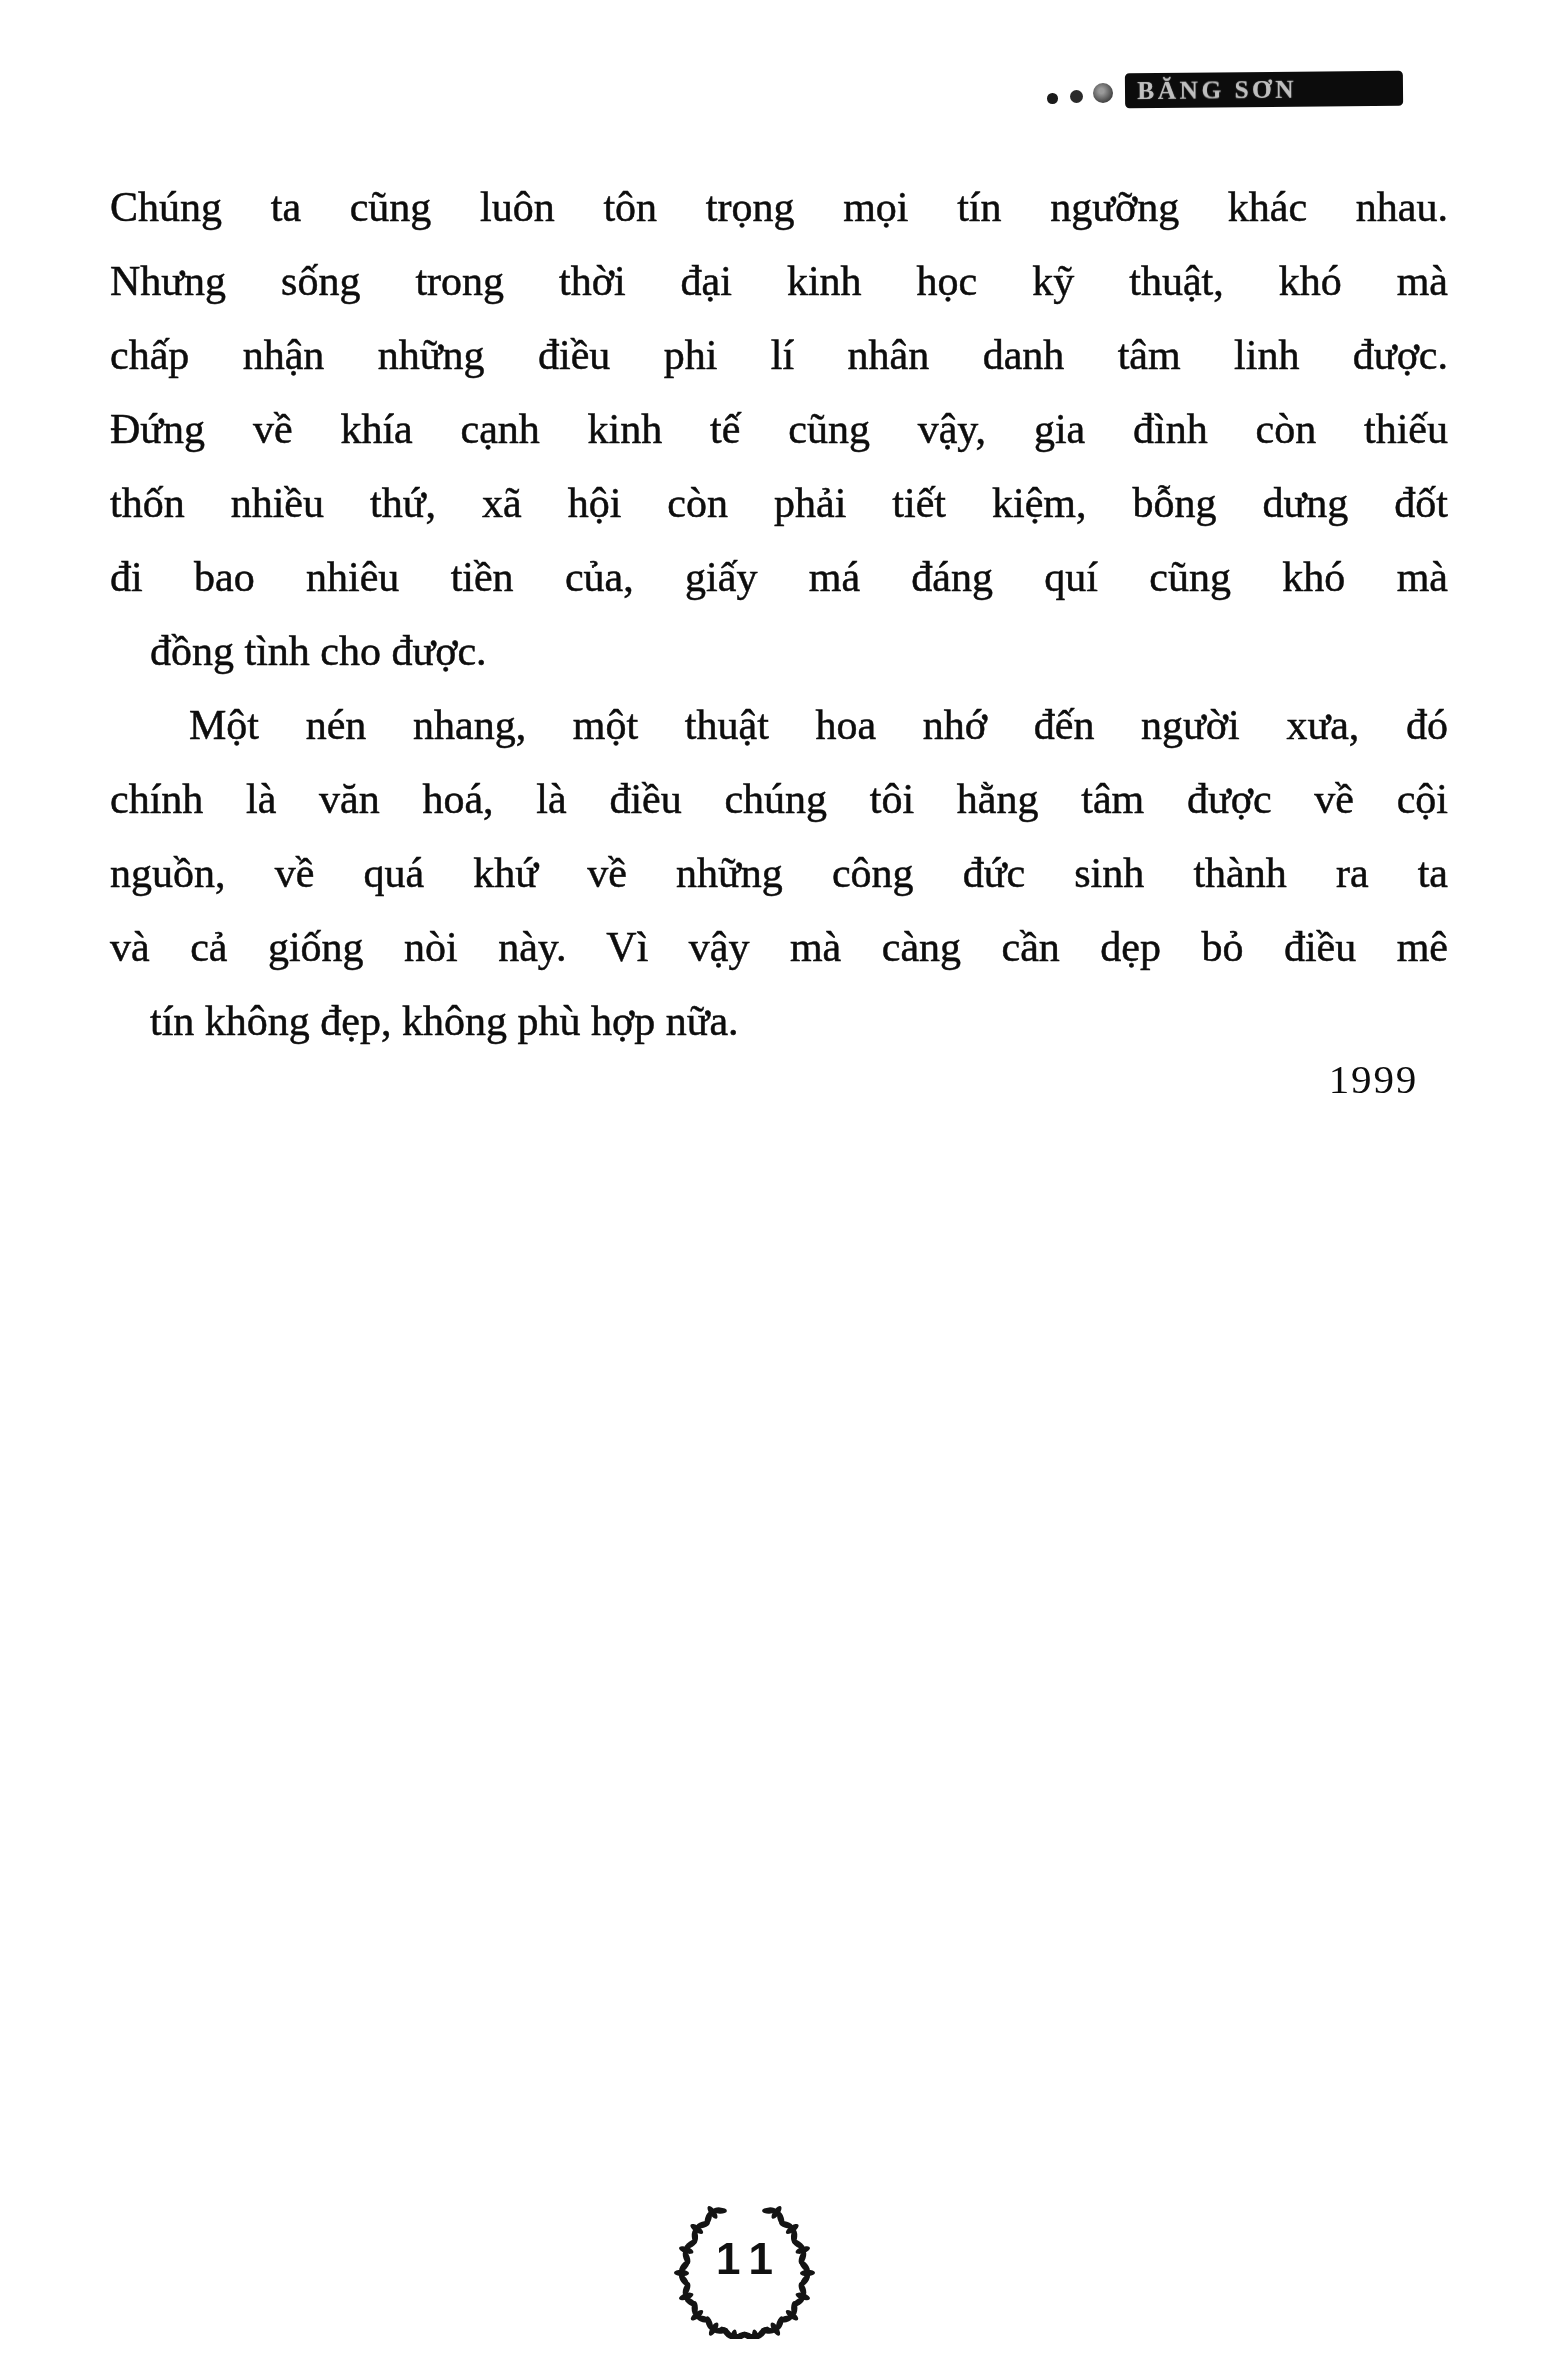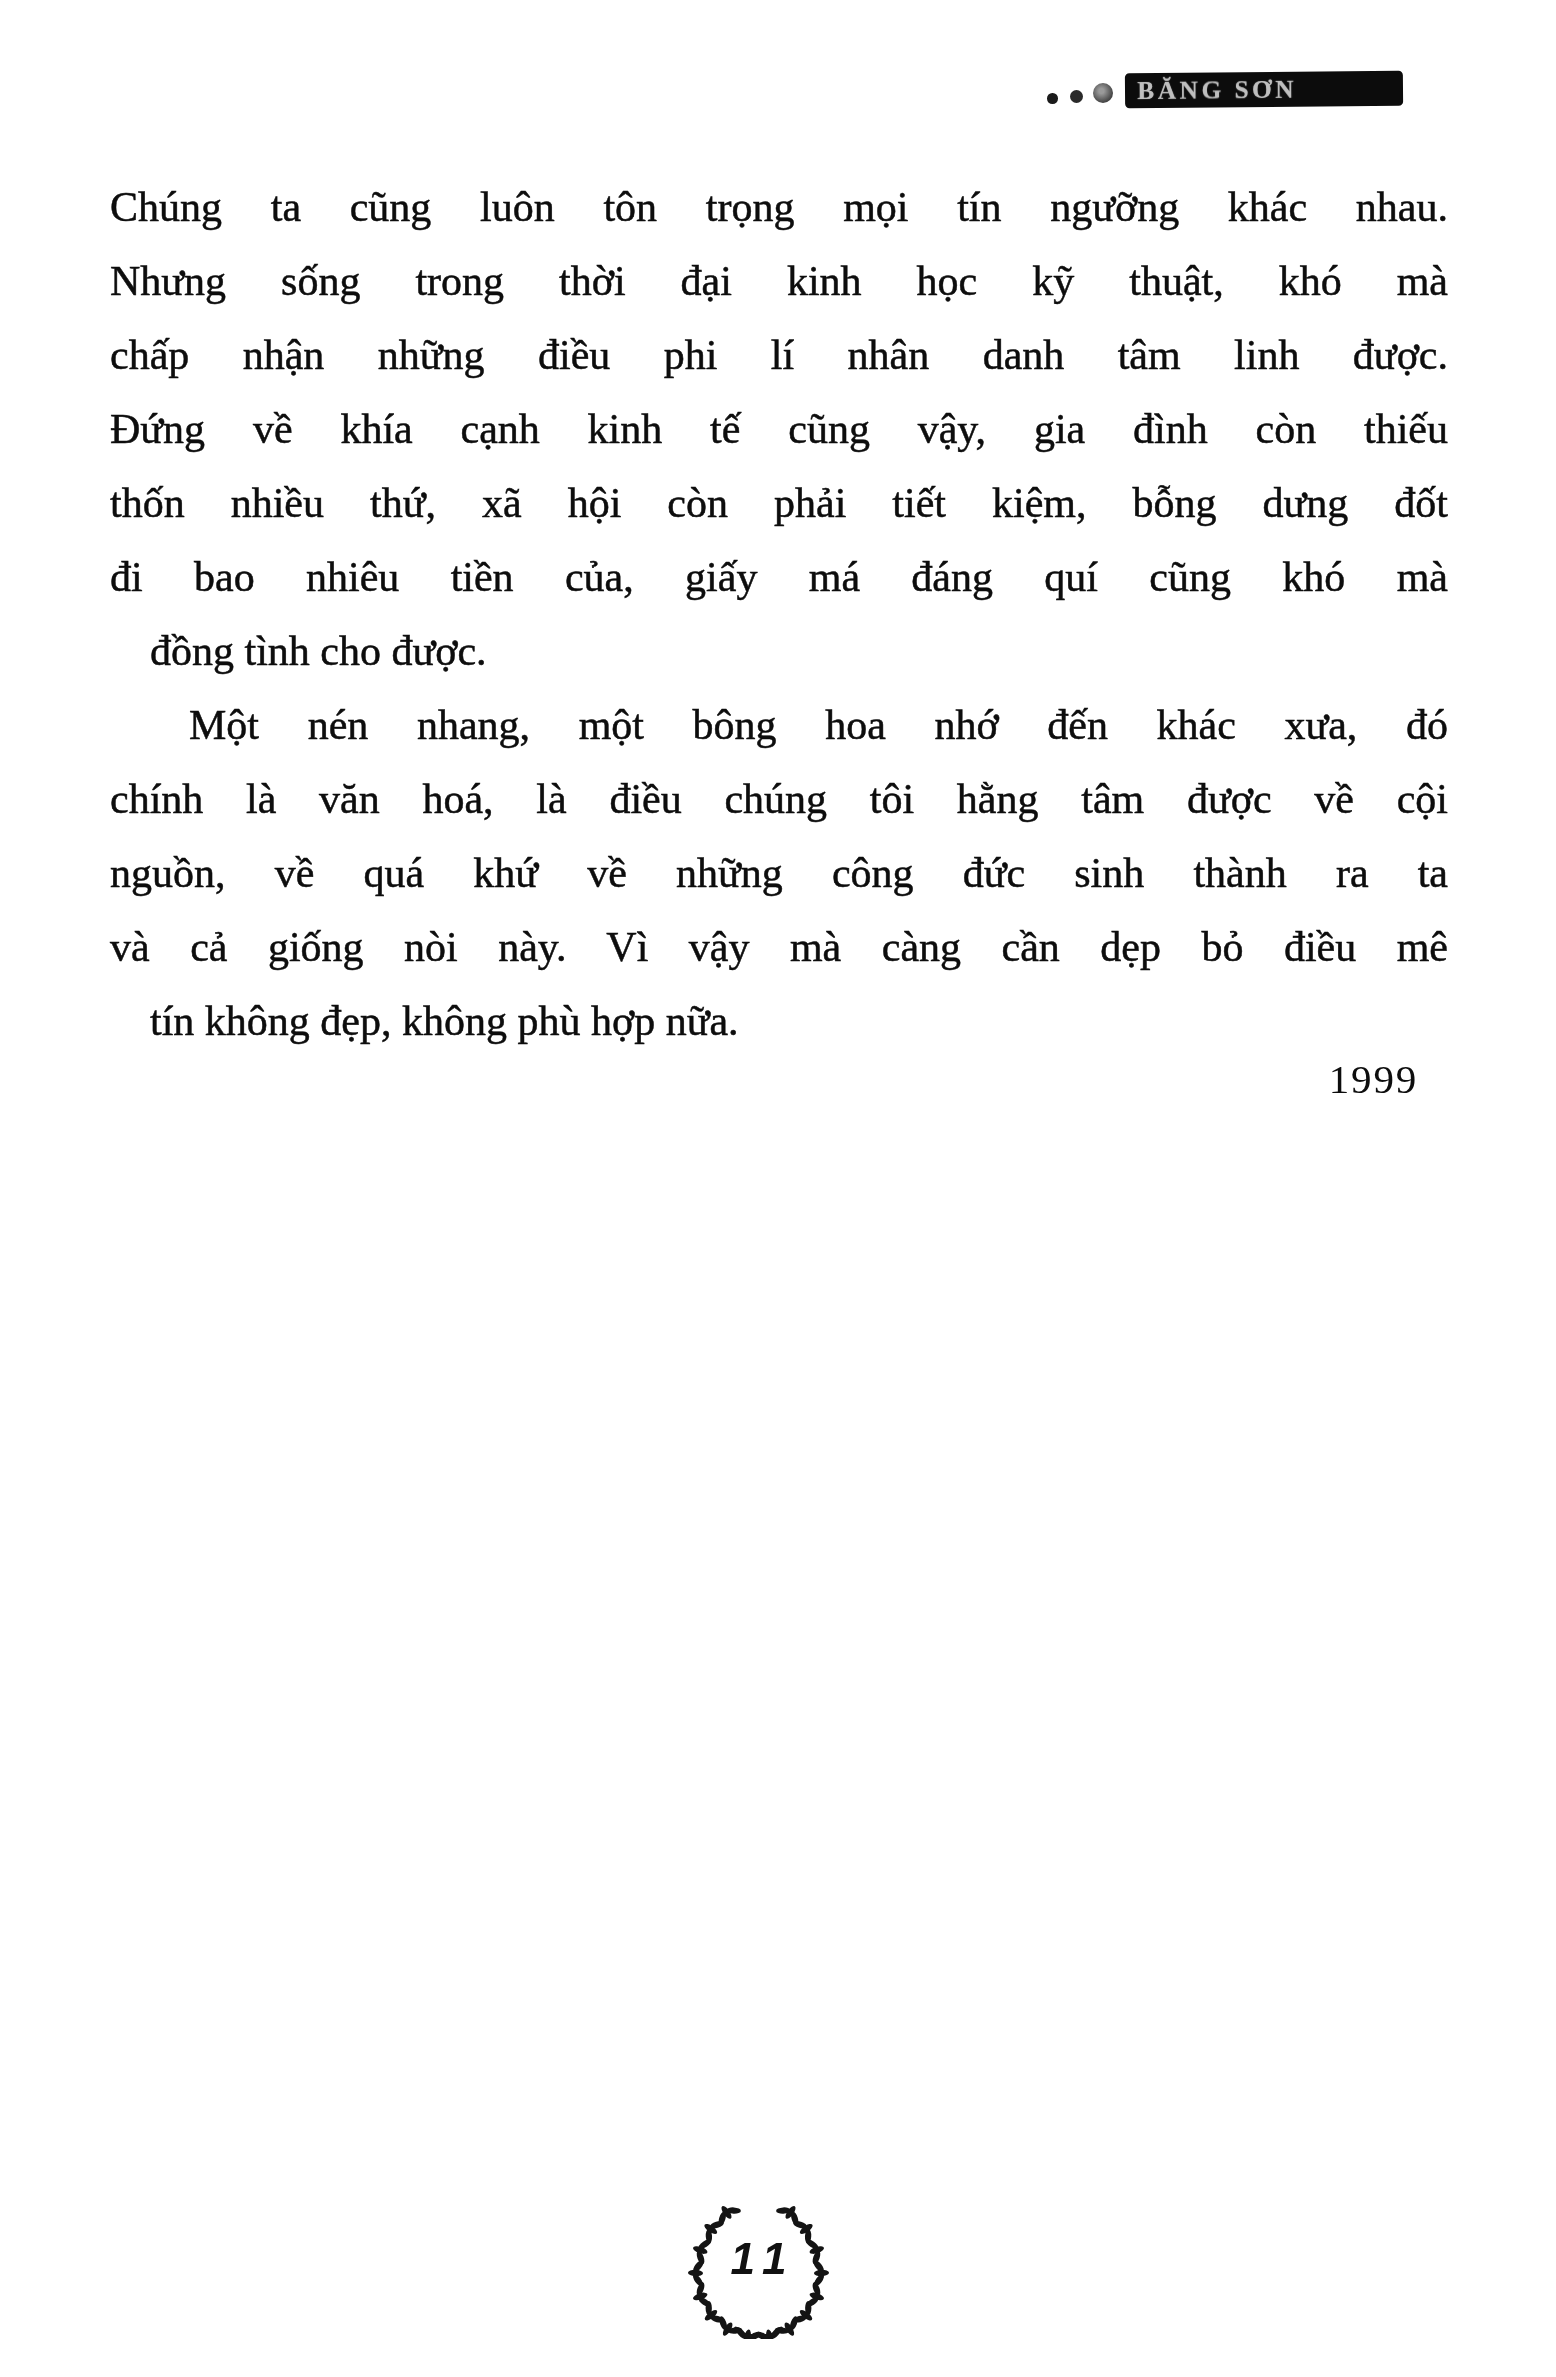--- a/index.html
+++ b/index.html
@@ -77,25 +77,24 @@
     text-align: right;
     font-size: 41px;
     font-weight: 400;
     letter-spacing: 1.8px;
     color: #0d0d0d;
   }
 
   
   .footer-ornament {
     position: absolute;
-    left: 678px;
+    left: 664px;
     top: 2197px;
     width: 161px;
     height: 142px;
-    font-style: italic;
   }
   .wreath-svg {
     position: absolute;
     left: 0; top: 0;
     width: 161px;
     height: 142px;
   }
   .page-number {
     position: absolute;
     left: 0;
@@ -123,21 +122,21 @@
   </div>
 
   <div class="text-block">
     <div class="line jl">Chúng ta cũng luôn tôn trọng mọi tín ngưỡng khác nhau.</div>
     <div class="line jl">Nhưng sống trong thời đại kinh học kỹ thuật, khó mà</div>
     <div class="line jl">chấp nhận những điều phi lí nhân danh tâm linh được.</div>
     <div class="line jl">Đứng về khía cạnh kinh tế cũng vậy, gia đình còn thiếu</div>
     <div class="line jl">thốn nhiều thứ, xã hội còn phải tiết kiệm, bỗng dưng đốt</div>
     <div class="line jl">đi bao nhiêu tiền của, giấy má đáng quí cũng khó mà</div>
     <div class="line ll">đồng tình cho được.</div>
-    <div class="line jl indent">Một nén nhang, một bông hoa nhớ đến khác xưa, đó</div>
+    <div class="line jl indent">Một nén nhang, một thuật hoa nhớ đến người xưa, đó</div>
     <div class="line jl">chính là văn hoá, là điều chúng tôi hằng tâm được về cội</div>
     <div class="line jl">nguồn, về quá khứ về những công đức sinh thành ra ta</div>
     <div class="line jl">và cả giống nòi này. Vì vậy mà càng cần dẹp bỏ điều mê</div>
     <div class="line ll">tín không đẹp, không phù hợp nữa.</div>
   </div>
 
   <div class="year-label">1999</div>
 
   <div class="footer-ornament">
     <svg class="wreath-svg" viewBox="0 0 184 162" xmlns="http://www.w3.org/2000/svg">

